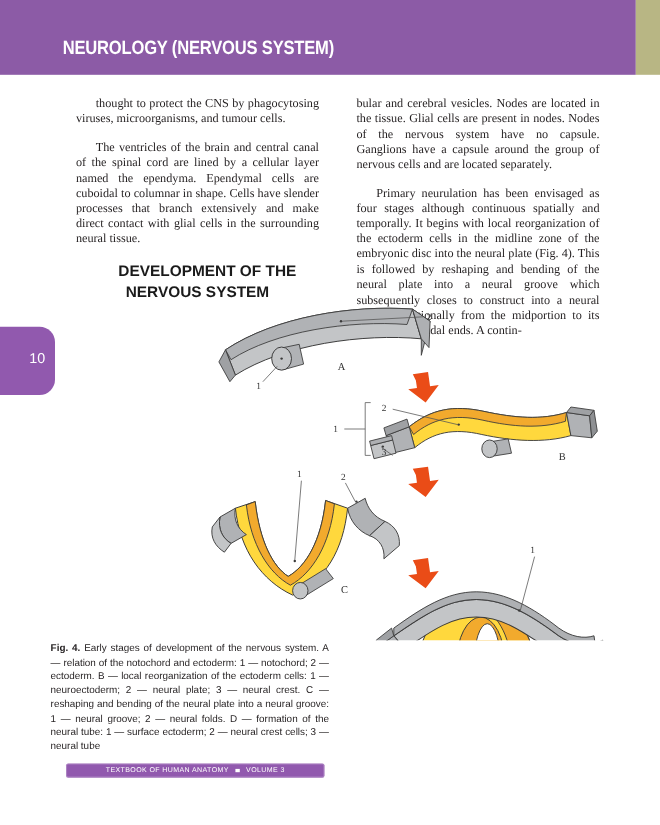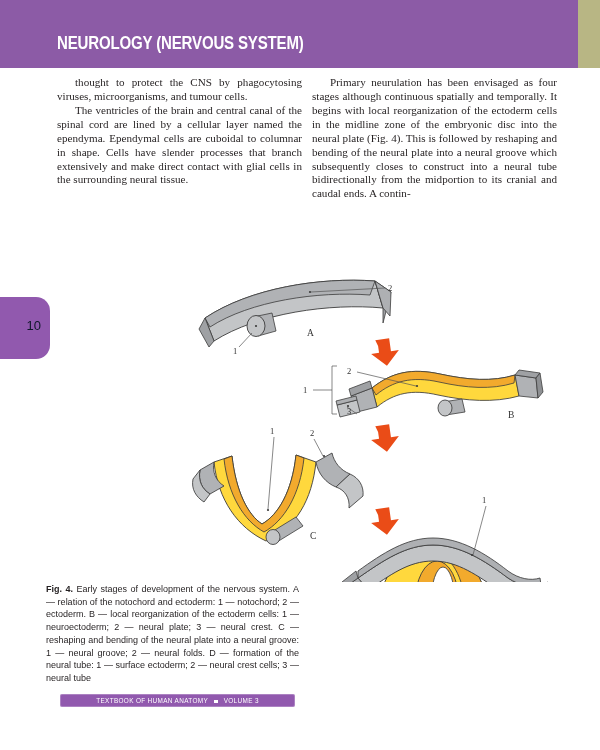--- a/index.html
+++ b/index.html
@@ -39,36 +39,36 @@
   .page-tab {
     position: absolute; left: -22px; top: 297px;
     width: 72px; height: 62px;
     background: #9159ae;
     border-radius: 0 14px 14px 0;
   }
   .page-tab-num {
     position: absolute; right: 9px; top: 21px;
     font-family: "Liberation Sans", sans-serif;
     font-size: 13px;
-    color: #0f172a;
+    color: #ffffff;
   }
 
   
   .col {
     position: absolute;
     top: 76px;
     width: 245px;
     font-size: 11.1px;
     line-height: 1.255;
     color: #231f20;
     text-align: justify;
   }
   .col.left  { left: 57px;  }
   .col.right { left: 312px; }
-  .col p { margin: 0; text-indent: 18px; }
+  .col p { margin: 12px; text-indent: 18px; }
   .col p.noindent { text-indent: 0; }
 
   .section-head {
     font-family: "Liberation Sans", sans-serif;
     font-weight: bold;
     font-size: 14px;
     line-height: 1.32;
     color: #1a1a1a;
     text-align: center;
     text-indent: 0;
@@ -148,23 +148,25 @@
 <div class="header-edge"></div>
 <div class="header-title">NEUROLOGY (NERVOUS SYSTEM)</div>
 
 <div class="page-tab">
   <div class="page-tab-num">10</div>
 </div>
 
 <div class="col left">
   <p>thought to protect the CNS by phagocytosing viruses, microorganisms, and tumour cells.</p>
   <p>The ventricles of the brain and central canal of the spinal cord are lined by a cellular layer named the ependyma. Ependymal cells are cuboidal to columnar in shape. Cells have slender processes that branch extensively and make direct contact with glial cells in the surrounding neural tissue.</p>
+  <p class="section-head">DEVELOPMENT OF THE NERVOUS SYSTEM</p>
 </div>
 
 <div class="col right">
+  <p class="noindent">bular and cerebral vesicles. Nodes are located in the tissue. Glial cells are present in nodes. Nodes of the nervous system have no capsule. Ganglions have a capsule around the group of nervous cells and are located separately.</p>
   <p>Primary neurulation has been envisaged as four stages although continuous spatially and temporally. It begins with local reorganization of the ectoderm cells in the midline zone of the embryonic disc into the neural plate (Fig. 4). This is followed by reshaping and bending of the neural plate into a neural groove which subsequently closes to construct into a neural tube bidirectionally from the midportion to its cranial and caudal ends. A contin-</p>
 </div>
 
 <div class="figure-area">
 <svg width="600" height="320" viewBox="0 262 600 320" xmlns="http://www.w3.org/2000/svg">
   <defs>
     <marker id="ar" markerWidth="6" markerHeight="6" refX="5" refY="3" orient="auto">
       <path d="M0,0 L6,3 L0,6 z" fill="#444"></path>
     </marker>
   </defs>

